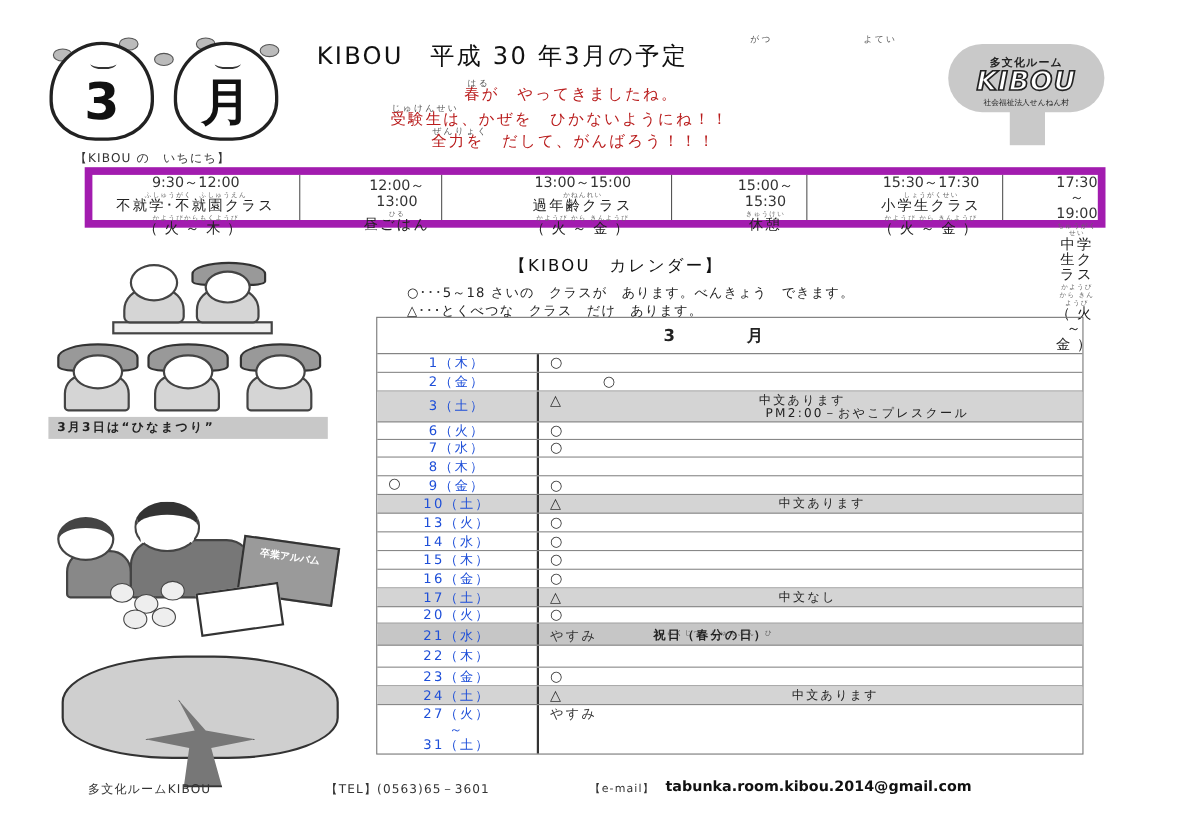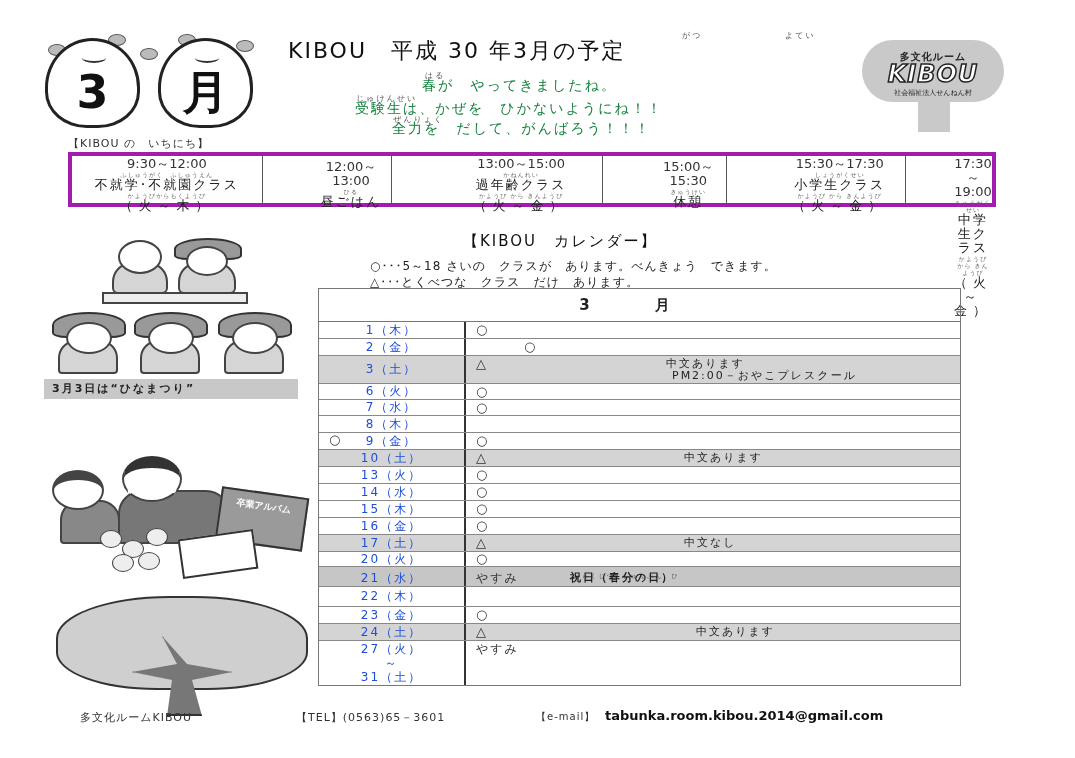--- a/index.html
+++ b/index.html
@@ -7,43 +7,43 @@
     body { position: relative; font-family: "DejaVu Sans", "Liberation Sans", sans-serif; color: #222; }
 
     
     .hina-badge { position: absolute; top: 38px; width: 95px; height: 90px; border: 3px solid #222; border-radius: 50% 50% 44% 44% / 55% 55% 40% 40%; background: #fff; }
     .hina-badge .num { position: absolute; left: 0; right: 0; top: 28px; text-align: center; font-size: 46px; font-weight: bold; color: #111; line-height: 1; }
     .hina-badge .face { position: absolute; left: 34px; top: 12px; width: 24px; height: 10px; border-bottom: 2px solid #333; border-radius: 0 0 50% 50%; }
     .blossom { position: absolute; width: 18px; height: 12px; border-radius: 50%; background: #bbb; border: 1px solid #555; }
 
     .title { position: absolute; left: 288px; top: 36px; font-size: 22px; letter-spacing: 2px; color: #111; white-space: nowrap; }
     .ruby-small { position: absolute; font-size: 8px; color: #555; letter-spacing: 2px; white-space: nowrap; }
-    .msg { position: absolute; font-size: 14px; letter-spacing: 2px; color: #15803d; white-space: nowrap; }
+    .msg { position: absolute; font-size: 14px; letter-spacing: 2px; color: #b91c1c; white-space: nowrap; }
 
     
     .logo-tree { position: absolute; left: 862px; top: 40px; width: 142px; height: 62px; background: #c9c9c9; border-radius: 40px; }
     .logo-trunk { position: absolute; left: 918px; top: 98px; width: 32px; height: 34px; background: #c9c9c9; }
     .logo-top { position: absolute; left: 862px; top: 50px; width: 142px; text-align: center; font-size: 10px; font-weight: bold; color: #222; letter-spacing: 1px; }
     .logo-main { position: absolute; left: 862px; top: 60px; width: 142px; text-align: center; font-size: 24px; font-weight: bold; font-style: italic; color: #fff; -webkit-text-stroke: 1.5px #222; letter-spacing: 1px; }
     .logo-sub { position: absolute; left: 862px; top: 88px; width: 142px; text-align: center; font-size: 7px; color: #222; }
 
     
     .sched-label { position: absolute; left: 68px; top: 136px; font-size: 11px; color: #333; letter-spacing: 1px; }
-    .sched { position: absolute; left: 68px; top: 152px; width: 928px; height: 55px; border: 4px solid #a21caf; display: flex; gap: 48px; }
+    .sched { position: absolute; left: 77px; top: 152px; width: 928px; height: 55px; border: 7px solid #a21caf; display: flex; gap: 48px; }
     .sched .cell { border-right: 1px solid #555; text-align: center; position: relative; padding-top: 1px; }
     .sched .cell:last-child { border-right: none; }
     .cell .time { font-size: 13px; color: #333; line-height: 14px; display: block; }
     .cell .ruby { font-size: 6px; color: #666; line-height: 7px; display: block; letter-spacing: 1px; }
     .cell .name { font-size: 13px; color: #222; line-height: 14px; display: block; letter-spacing: 2px; }
     .cell .days { font-size: 13px; color: #222; line-height: 14px; display: block; letter-spacing: 6px; }
 
     
     .cal-title { position: absolute; left: 463px; top: 232px; font-size: 15px; letter-spacing: 2px; color: #111; }
     .legend { position: absolute; left: 370px; font-size: 12px; color: #222; letter-spacing: 1px; white-space: nowrap; }
-    .cal { position: absolute; left: 318px; top: 288px; width: 643px; border: 1px solid #777; }
+    .cal { position: absolute; left: 342px; top: 288px; width: 643px; border: 1px solid #777; }
     .cal-head { height: 33px; border-bottom: 1px solid #777; text-align: center; font-size: 15px; font-weight: bold; line-height: 33px; letter-spacing: 30px; color: #222; }
     .row { display: flex; border-bottom: 1px solid #888; }
     .row:last-child { border-bottom: none; }
     .row.shade { background: #d4d4d4; }
     .row .date { width: 147px; border-right: 2px solid #333; text-align: center; font-size: 12px; color: #1d4ed8; letter-spacing: 2px; }
     .row .body { flex: 1; position: relative; font-size: 12px; color: #222; padding-left: 10px; }
     .row .mark { font-size: 13px; color: #333; }
     .row .note { position: absolute; font-size: 11px; color: #222; letter-spacing: 2px; white-space: nowrap; }
 
     

